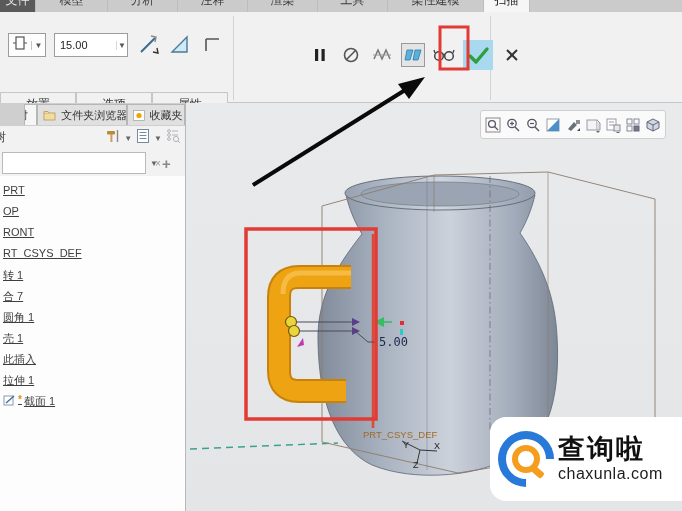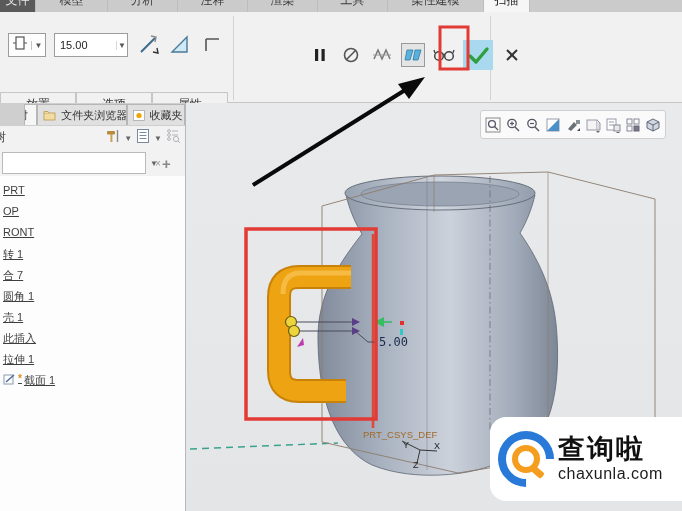--- a/index.html
+++ b/index.html
@@ -265,20 +265,23 @@
       <div class="trow">
           <span>PRT</span>
         </div>
       <div class="trow">
           <span>OP</span>
         </div>
       <div class="trow">
           <span>RONT</span>
         </div>
       <div class="trow">
+          <span>RT_CSYS_DEF</span>
+        </div>
+      <div class="trow">
           <span>转 1</span>
         </div>
       <div class="trow">
           <span>合 7</span>
         </div>
       <div class="trow">
           <span>圆角 1</span>
         </div>
       <div class="trow">
           <span>壳 1</span>

